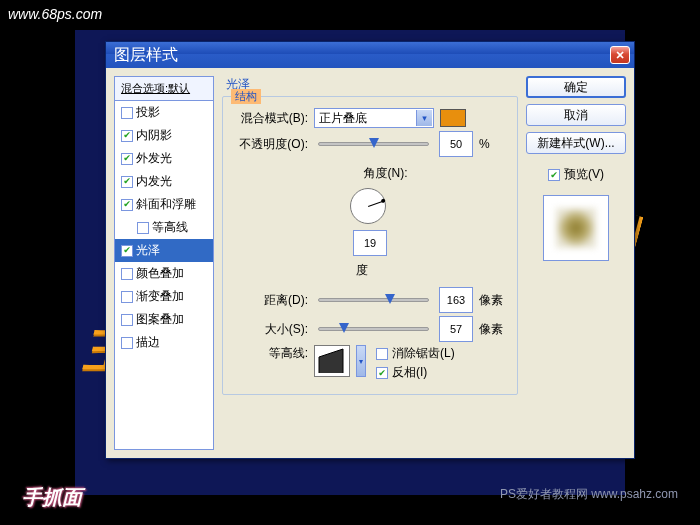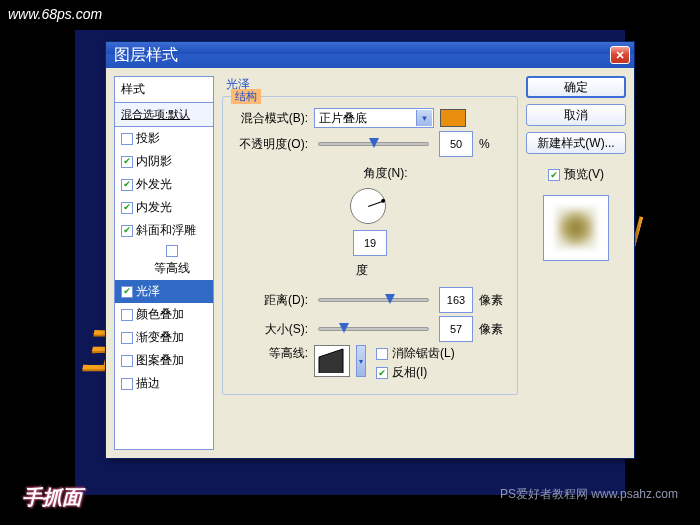--- a/index.html
+++ b/index.html
@@ -15,21 +15,21 @@
   .titlebar-text { color: #fff; font-size: 16px; flex: 1; }
   .title-close { width: 20px; height: 18px; background: linear-gradient(#f5a19a,#d84a34 45%,#c43520); border: 1px solid #fff; border-radius: 3px; display: flex; align-items: center; justify-content: center; color: #fff; font-size: 11px; font-weight: bold; cursor: pointer; }
   .d-body { display: flex; height: calc(100% - 26px); padding: 8px; gap: 8px; font-size: 12px; }
   .styles-panel { width: 100px; border: 1px solid #7a96df; background: #fff; display: flex; flex-direction: column; }
   .styles-header { padding: 4px 6px; border-bottom: 1px solid #7a96df; font-size: 12px; }
   .styles-sub { padding: 4px 6px; border-bottom: 1px solid #7a96df; font-size: 11px; text-decoration: underline; background: #f0f4ff; cursor: pointer; }
   .styles-list { flex: 1; overflow: auto; }
   .style-item { display: flex; align-items: center; padding: 3px 6px; gap: 3px; font-size: 12px; cursor: pointer; }
   .style-item.selected { background: #316ac5; color: #fff; }
   .style-item .cb { width: 12px; height: 12px; border: 1px solid #7a96df; background: #fff; display: flex; align-items: center; justify-content: center; font-size: 9px; color: #21a121; line-height: 1; flex-shrink: 0; }
-  .style-item.indent { padding-left: 22px; flex-direction: column; }
+  .style-item.indent { padding-left: 22px; }
   .main-panel { flex: 1; display: flex; flex-direction: column; }
   .main-title { color: #2254c5; font-size: 12px; padding: 0 0 3px 4px; }
   .main-fieldset { border: 1px solid #b7c9e2; border-radius: 2px; padding: 8px 10px 10px 10px; position: relative; }
   .main-fieldset .legend { position: absolute; top: -8px; left: 8px; background: #fdba74; color: #2254c5; padding: 0 4px; font-size: 11px; }
   .row { display: flex; align-items: center; gap: 6px; margin: 3px 0; font-size: 12px; }
   .row .lbl { width: 75px; text-align: right; }
   .select { width: 120px; height: 20px; border: 1px solid #7a96df; background: #fff; display: flex; align-items: center; padding: 0 4px; position: relative; cursor: pointer; }
   .select .arrow { position: absolute; right: 1px; top: 1px; bottom: 1px; width: 16px; background: linear-gradient(#c9d9f6,#9fb8e8); border-left: 1px solid #7a96df; display: flex; align-items: center; justify-content: center; font-size: 9px; color: #2254c5; }
   .swatch { width: 26px; height: 18px; background: #e88f0d; border: 1px solid #555; cursor: pointer; }
   .slider-track { flex: 1; max-width: 150px; height: 4px; background: #c4c4c4; border: 1px solid #9a9a9a; border-radius: 2px; position: relative; margin: 0 4px; }
@@ -65,21 +65,20 @@
 <div class="dialog">
   <div class="titlebar">
     <span class="titlebar-text">图层样式</span>
     <div class="title-close">
         <span>✕</span>
       </div>
   </div>
   <div class="d-body">
 
     <div class="styles-panel">
-      <div class="styles-header">样式</div>
       <div class="styles-sub">混合选项:默认</div>
       <div class="styles-list" id="styles-list">
           <div class="style-item">
             <div class="cb"></div>
             <span>投影</span>
           </div>
           <div class="style-item">
             <div class="cb">✔</div>
             <span>内阴影</span>
           </div>

